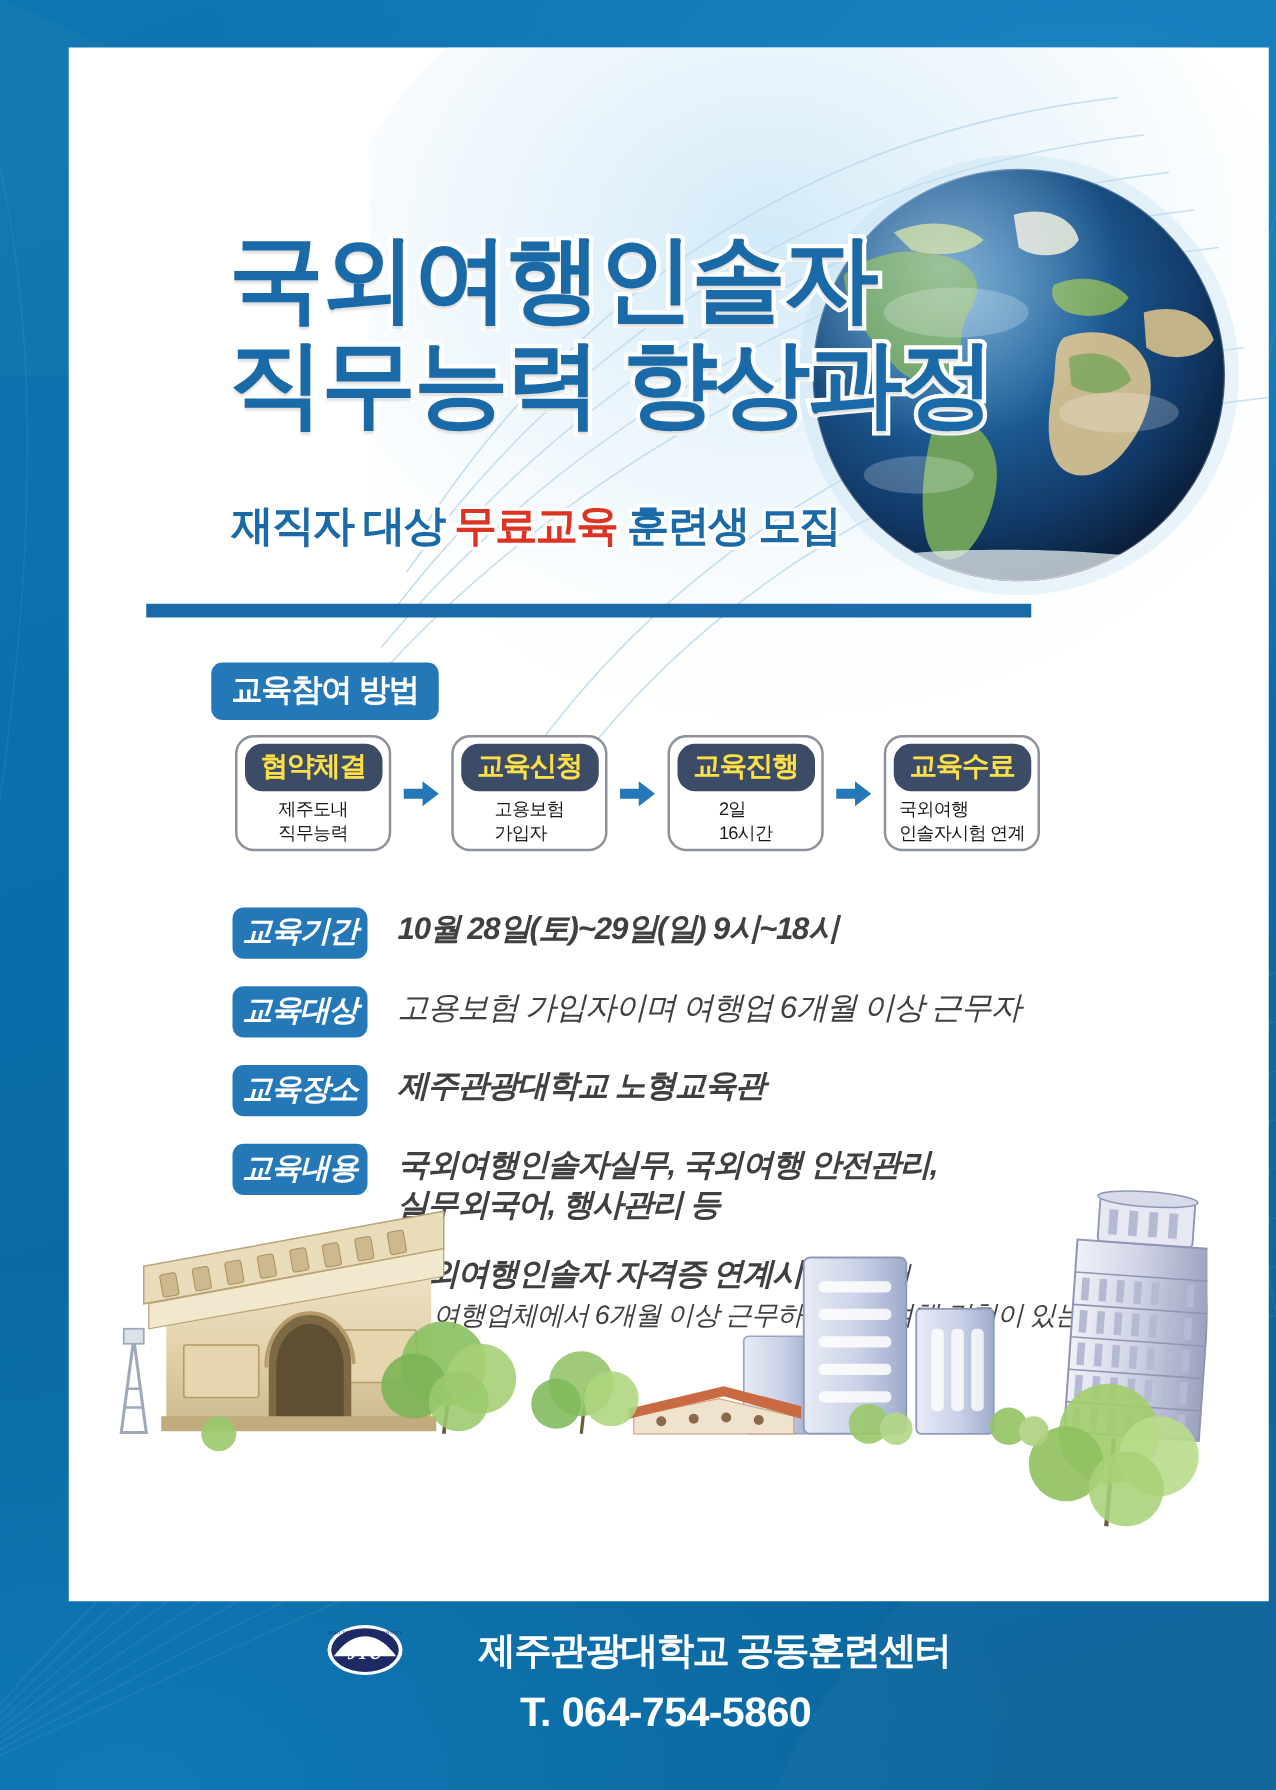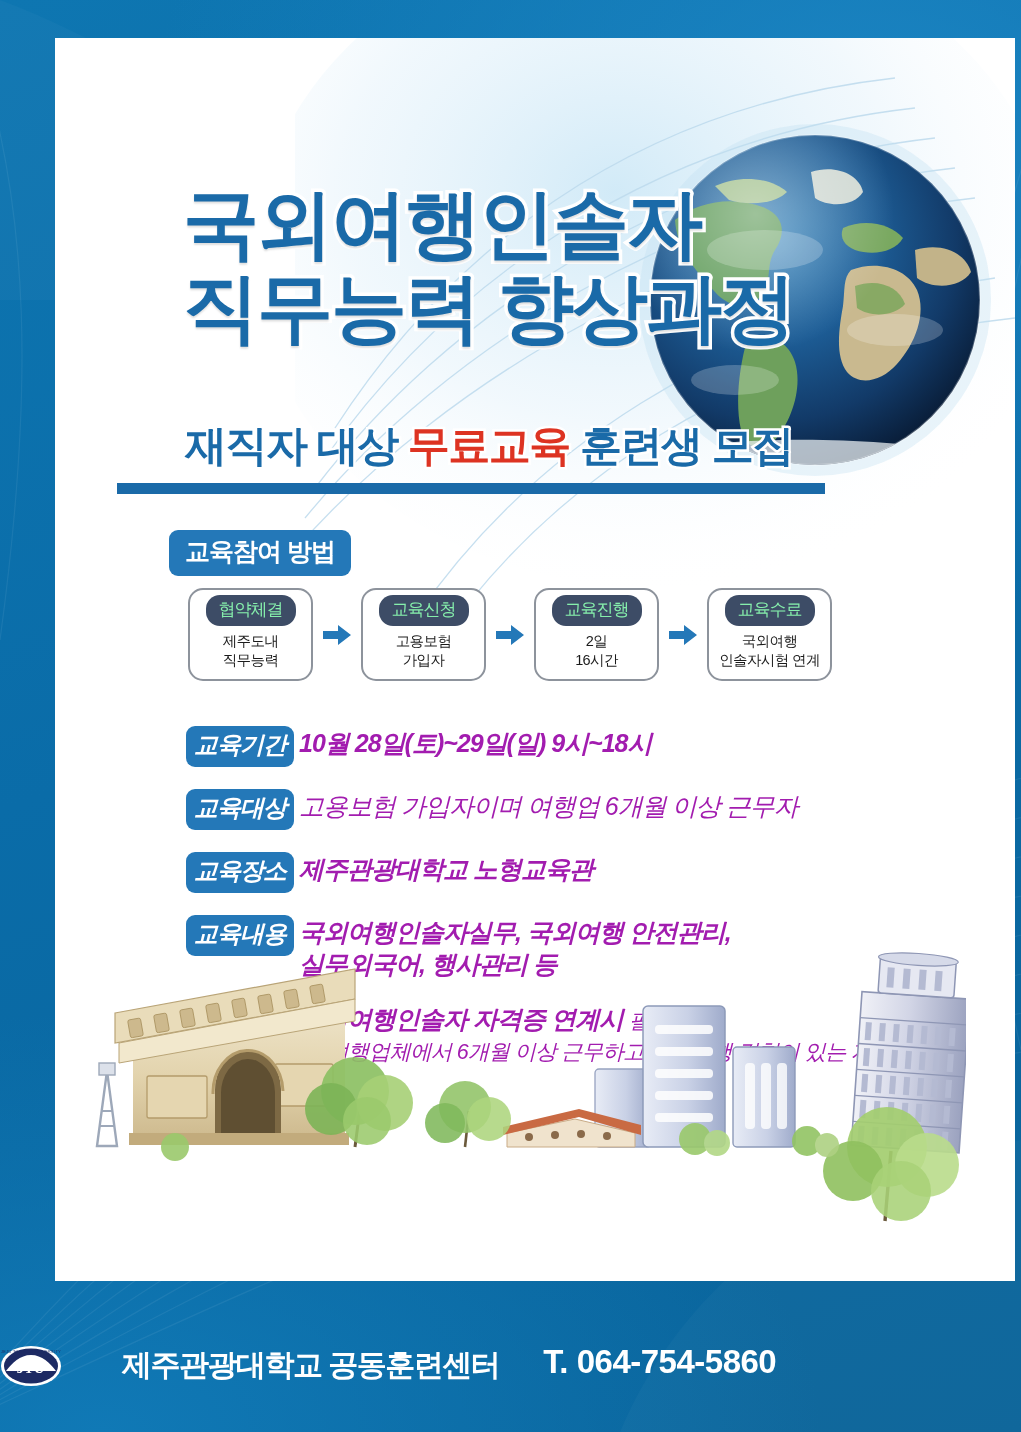--- a/index.html
+++ b/index.html
@@ -80,22 +80,22 @@
     -webkit-text-stroke: 7px #ffffff;
     paint-order: stroke fill;
     text-shadow: 0 2px 2px rgba(0,0,0,.13);
   }
   .hl1 { font-size: 76px; }
   .hl2 { font-size: 76px; margin-top: 8px; }
 
   .subline {
     position: absolute;
     left: 130px;
-    top: 380px;
-    font-size: 42px;
+    top: 360px;
+    font-size: 34px;
     font-weight: 700;
     letter-spacing: -1.5px;
     white-space: nowrap;
     -webkit-text-stroke: 5px #ffffff;
     paint-order: stroke fill;
   }
   .sub-blue { color: #1a6aa8; }
   .sub-red  { color: #dd3322; }
 
   .divider {
@@ -138,34 +138,34 @@
     border-radius: 15px;
     background: #ffffff;
     display: flex;
     flex-direction: column;
     align-items: center;
     box-sizing: border-box;
     padding-top: 5px;
   }
   .flow-pill {
     background: #3d4c66;
-    color: #86efac;
-    font-size: 17px;
-    font-weight: 400;
+    color: #fde047;
+    font-size: 22px;
+    font-weight: 700;
     letter-spacing: -1px;
     border-radius: 14px;
     padding: 3px 13px 5px 13px;
     white-space: nowrap;
   }
   .flow-body {
     margin-top: 6px;
     font-size: 14.5px;
     color: #1b1b1b;
     line-height: 1.32;
-    text-align: center;
+    text-align: left;
     letter-spacing: -.6px;
     white-space: nowrap;
   }
   .flow-arrow {
     width: 48px;
     display: flex;
     justify-content: center;
     align-items: center;
   }
 
@@ -190,23 +190,23 @@
     font-size: 24px;
     font-weight: 700;
     letter-spacing: -1px;
     border-radius: 9px;
     text-align: center;
     padding: 3px 0 6px 0;
     box-sizing: border-box;
     white-space: pre;
   }
   .row-text {
-    margin-left: 5px;
+    margin-left: 24px;
     padding-top: 1px;
-    color: #a21caf;
+    color: #404040;
     font-size: 25px;
     letter-spacing: -1px;
     line-height: 1.28;
   }
   .row-text.bold { font-weight: 700; }
   .row-text .small { font-size: 21px; font-weight: 400; }
   .row-text .ln2 { display: block; }
   .row-text .note {
     display: block;
     font-size: 21.5px;
@@ -228,21 +228,21 @@
   }
 
   
   .footer {
     position: absolute;
     left: 0;
     top: 1281px;
     width: 1021px;
     height: 151px;
     display: flex;
-    flex-direction: row;
+    flex-direction: column;
     align-items: center;
   }
   .footer-org {
     display: flex;
     align-items: center;
     gap: 12px;
     margin-top: 18px;
   }
   .footer-org-name {
     color: #ffffff;

